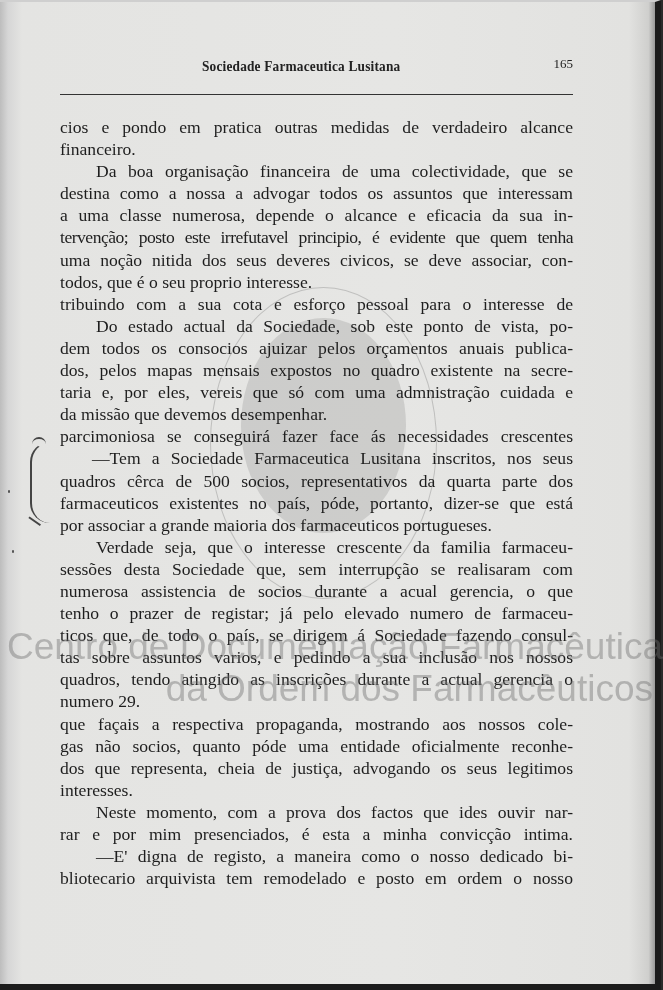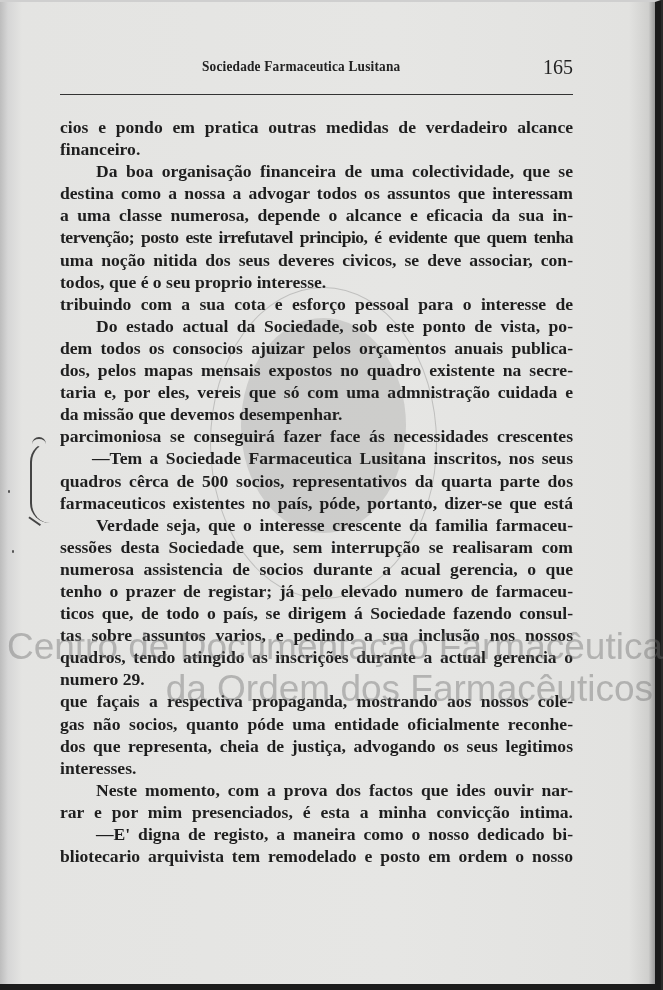--- a/index.html
+++ b/index.html
@@ -17,31 +17,30 @@
   }
   .header {
     position:absolute; left:60px; top:52px; width:513px; height:26px;
   }
   .running-title {
     position:absolute; left:142px; top:4px;
     font-size:14.5px; font-weight:bold; letter-spacing:0.2px; color:#222;
     transform:scaleX(0.92); transform-origin:left;
   }
   .page-number {
-    position:absolute; right:0; top:2px; font-size:20px; color:#222;
+    position:absolute; right:0; top:2px; font-size:13px; color:#222;
   }
   .header-rule {
     position:absolute; left:60px; top:92px; width:513px; height:0;
     border-top:1.5px solid #333;
   }
   .body-text {
     position:absolute; left:60px; top:114px; width:513px;
     font-size:17.6px; line-height:22.1px; color:#1e1e1e;
     text-align:justify;
-    font-weight:bold;
   }
   .line { display:block; text-align:justify; text-align-last:justify; white-space:nowrap; }
   .line.last { text-align-last:left; }
   .watermark-seal {
     position:absolute; left:210px; top:285px; width:225px; height:310px;
     border-radius:50%;
     border:1px solid rgba(120,120,120,0.35);
     pointer-events:none;
   }
   .watermark-seal .inner {
@@ -101,20 +100,21 @@
     <span class="line">tribuindo com a sua cota e esforço pessoal para o interesse de</span>
     <span class="line" style="padding-left:36px">Do estado actual da Sociedade, sob este ponto de vista, po-</span>
     <span class="line">dem todos os consocios ajuizar pelos orçamentos anuais publica-</span>
     <span class="line">dos, pelos mapas mensais expostos no quadro existente na secre-</span>
     <span class="line">taria e, por eles, vereis que só com uma admnistração cuidada e</span>
     <span class="line last">da missão que devemos desempenhar.</span>
     <span class="line">parcimoniosa se conseguirá fazer face ás necessidades crescentes</span>
     <span class="line" style="padding-left:32px">—Tem a Sociedade Farmaceutica Lusitana inscritos, nos seus</span>
     <span class="line">quadros cêrca de 500 socios, representativos da quarta parte dos</span>
     <span class="line">farmaceuticos existentes no país, póde, portanto, dizer-se que está</span>
+    <span class="line last">por associar a grande maioria dos farmaceuticos portugueses.</span>
     <span class="line" style="padding-left:36px">Verdade seja, que o interesse crescente da familia farmaceu-</span>
     <span class="line">sessões desta Sociedade que, sem interrupção se realisaram com</span>
     <span class="line">numerosa assistencia de socios durante a acual gerencia, o que</span>
     <span class="line">tenho o prazer de registar; já pelo elevado numero de farmaceu-</span>
     <span class="line">ticos que, de todo o país, se dirigem á Sociedade fazendo consul-</span>
     <span class="line">tas sobre assuntos varios, e pedindo a sua inclusão nos nossos</span>
     <span class="line">quadros, tendo atingido as inscrições durante a actual gerencia o</span>
     <span class="line last">numero 29.</span>
     <span class="line">que façais a respectiva propaganda, mostrando aos nossos cole-</span>
     <span class="line">gas não socios, quanto póde uma entidade oficialmente reconhe-</span>

